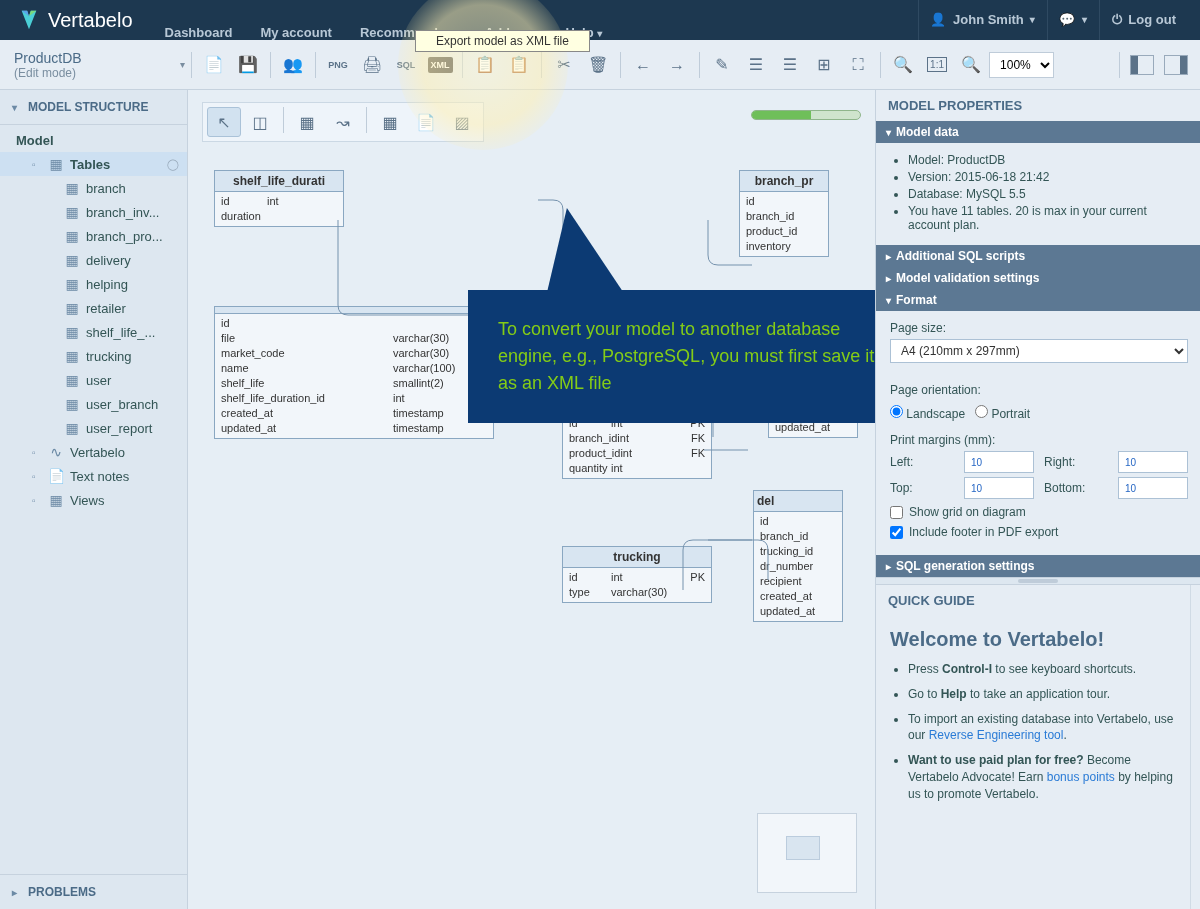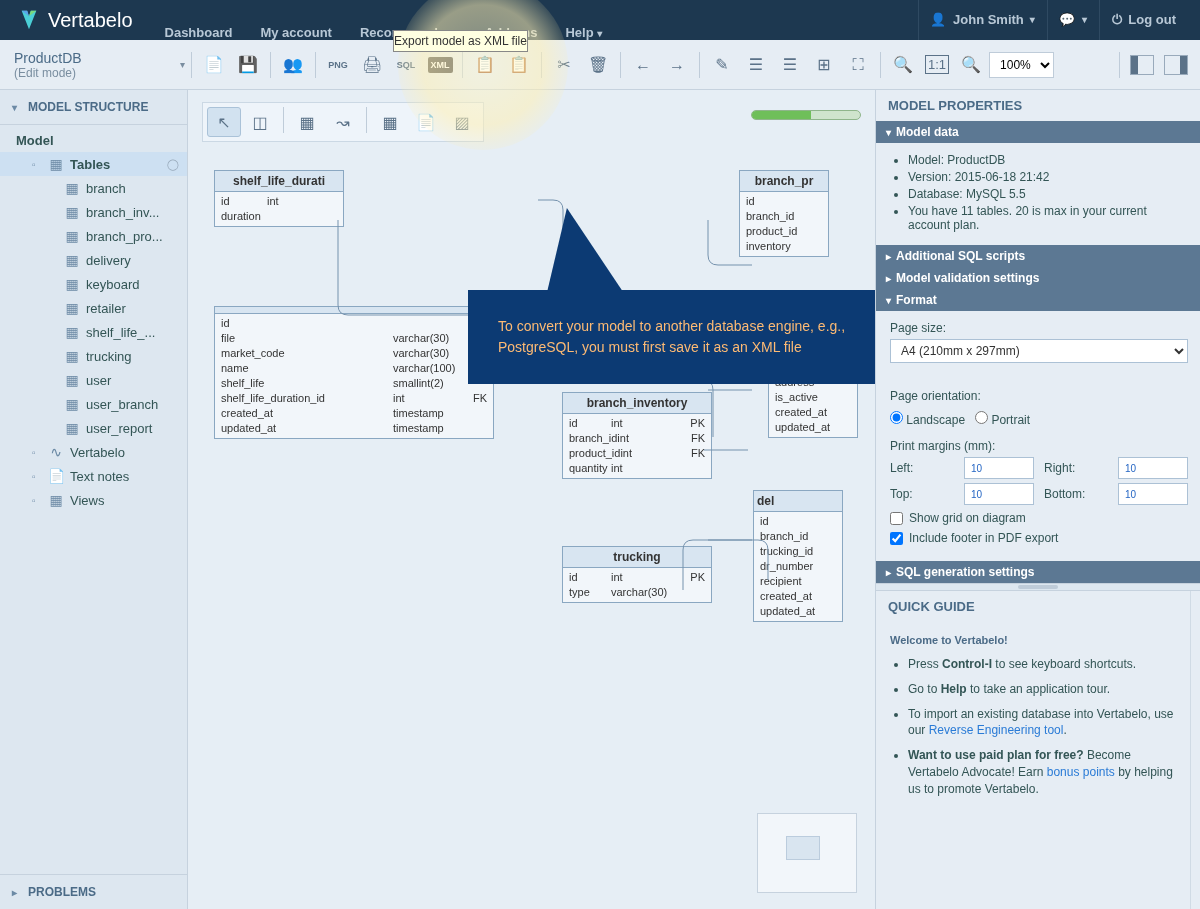--- a/index.html
+++ b/index.html
@@ -57,41 +57,41 @@
 .entity { position: absolute; background: #f2f6fa; border: 1px solid #8aa7c1; font-size: 11px; }
 .entity-title { background: #d8e5f1; text-align: center; font-weight: 700; padding: 3px; border-bottom: 1px solid #8aa7c1; font-size: 12px; }
 .entity-body { padding: 2px 6px; }
 .entity-row { display: flex; justify-content: space-between; line-height: 15px; }
 .entity-row .c1 { flex: 1; }
 .entity-row .c2 { width: 70px; text-align: left; }
 .entity-row .c3 { width: 24px; text-align: right; }
 
 
 .highlight-circle { position: absolute; top: -20px; left: 398px; width: 170px; height: 170px; border-radius: 50%; background: radial-gradient(circle, rgba(255,247,200,0.4) 0%, rgba(255,240,180,0.55) 50%, rgba(255,235,160,0.1) 72%, rgba(255,235,160,0) 78%); pointer-events: none; z-index: 500; }
-.tooltip-box { position: absolute; top: 30px; left: 393px; background: #ffffe1; border: 1px solid #888; padding: 3px 0; font-size: 12px; z-index: 510; }
-.callout { position: absolute; top: 200px; left: 280px; width: 440px; background: #0c3a73; color: #fdba74; padding: 26px 30px; font-size: 14px; line-height: 1.5; z-index: 400; }
+.tooltip-box { position: absolute; top: 30px; left: 415px; background: #ffffe1; border: 1px solid #888; padding: 3px 20px; font-size: 12px; z-index: 510; }
+.callout { position: absolute; top: 200px; left: 280px; width: 440px; background: #0c3a73; color: #84cc16; padding: 26px 30px; font-size: 18px; line-height: 1.5; z-index: 400; }
 .callout-tail { position: absolute; top: -82px; left: 85px; width: 0; height: 0; border-left: 8px solid transparent; border-right: 68px solid transparent; border-bottom: 84px solid #0c3a73; transform: skewX(-8deg); }
 
 
 .rp-header { padding: 8px 12px; font-weight: 700; font-size: 13px; color: #4b6b87; }
 .rp-section-h { background: #5c7893; color: #fff; padding: 4px 10px; font-size: 12px; font-weight: 600; display: flex; align-items: center; gap: 5px; }
 .rp-section-h .arrow { font-size: 10px; }
 .rp-body { padding: 10px 14px; font-size: 12px; color: #355; }
 .rp-body ul { list-style: disc; padding-left: 18px; }
 .rp-body li { margin-bottom: 3px; }
 .rp-form label { display: inline-block; min-width: 66px; margin: 4px 0; }
 .rp-row { display: flex; align-items: center; gap: 10px; margin: 4px 0; }
 .rp-row .half { display: flex; align-items: center; gap: 8px; flex: 1; }
 .rp-input { border: 1px solid #acc1d5; height: 22px; width: 70px; padding: 0 6px; background: #fff; color: #2566c4; font-size: 10px; }
 .rp-select { border: 1px solid #acc1d5; height: 24px; width: 100%; padding: 0 6px; background: #fff; font-size: 12px; color: #333; }
 .rp-check { display: flex; align-items: center; gap: 6px; margin: 6px 0; }
 .rp-divider { height: 8px; background: #dde7f0; border-top: 1px solid #c6d2de; border-bottom: 1px solid #c6d2de; display: flex; justify-content: center; align-items: center; }
 .rp-divider .handle { width: 40px; height: 4px; background: #bfccd9; border-radius: 2px; }
 .quickguide { padding: 12px 14px; font-size: 12px; color: #355; overflow-y: auto; flex: 1; }
-.quickguide h3 { font-size: 11px; color: #4b6b87; font-weight: 700; margin-bottom: 10px; }
+.quickguide h3 { font-size: 20px; color: #4b6b87; font-weight: 700; margin-bottom: 10px; }
 .quickguide ul { list-style: disc; padding-left: 18px; }
 .quickguide li { margin-bottom: 8px; line-height: 1.4; }
 .quickguide a { color: #2a7bd6; text-decoration: none; }
 
 
 .connector { position: absolute; stroke: #7592ad; stroke-width: 1; fill: none; z-index: 1; }
 
 
 .scroll-ind { width: 10px; background: #e6edf4; border-left: 1px solid #d0dbe5; }
 </style>
@@ -198,21 +198,21 @@
       <span>⊞</span>
     </button>
   <button class="tb-btn">
       <span>⛶</span>
     </button>
   <div class="tb-sep"></div>
   <button class="tb-btn">
       <span>🔍</span>
     </button>
   <button class="tb-btn">
-      <span style="font-size:13px;border:1px solid #5b7288;padding:1px 2px">1:1</span>
+      <span style="font-size:10px;border:1px solid #5b7288;padding:1px 2px">1:1</span>
     </button>
   <button class="tb-btn">
       <span>🔍</span>
     </button>
   <select class="zoom-select"><option>100%</option></select>
   <div class="tb-right">
     <div class="tb-sep"></div>
     <button class="tb-btn">
         <span class="pane-toggle left">
           <span class="strip"></span>
@@ -257,21 +257,21 @@
       <div class="tree-item level3">
           <span class="tree-icon">▦</span>
           <span>branch_pro...</span>
         </div>
       <div class="tree-item level3">
           <span class="tree-icon">▦</span>
           <span>delivery</span>
         </div>
       <div class="tree-item level3">
           <span class="tree-icon">▦</span>
-          <span>keyboard</span>
+          <span>helping</span>
         </div>
       <div class="tree-item level3">
           <span class="tree-icon">▦</span>
           <span>retailer</span>
         </div>
       <div class="tree-item level3">
           <span class="tree-icon">▦</span>
           <span>shelf_life_...</span>
         </div>
       <div class="tree-item level3">
@@ -560,21 +560,21 @@
             <span class="arrow">▸</span>
             <span>Model validation settings</span>
           </div>
         <div class="rp-section-h">
             <span class="arrow">▾</span>
             <span>Format</span>
           </div>
         <div class="rp-body rp-form">
           <div style="margin-bottom:4px">Page size:</div>
           <select class="rp-select"><option>A4 (210mm x 297mm)</option></select>
-          <div style="margin-top:26px">Page orientation:</div>
+          <div style="margin-top:20px">Page orientation:</div>
           <div class="rp-row">
             <label><input type="radio" checked="" style=""> <span>Landscape</span></label>
             <label><input type="radio" style=""> <span>Portrait</span></label>
           </div>
           <div style="margin-top:8px">Print margins (mm):</div>
           <div class="rp-row">
             <div class="half">
                 <label>Left:</label>
                 <input class="rp-input" value="10" style="">
               </div>

